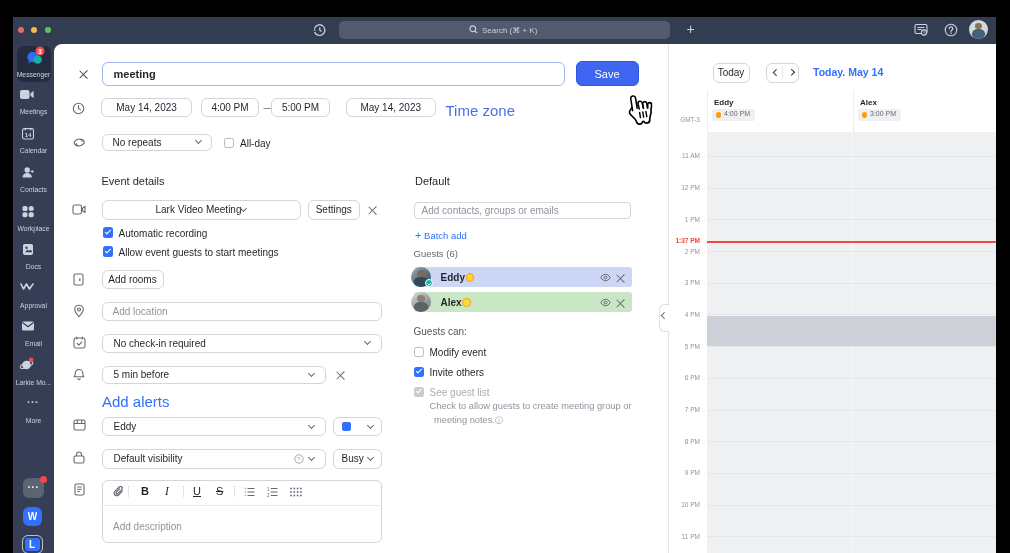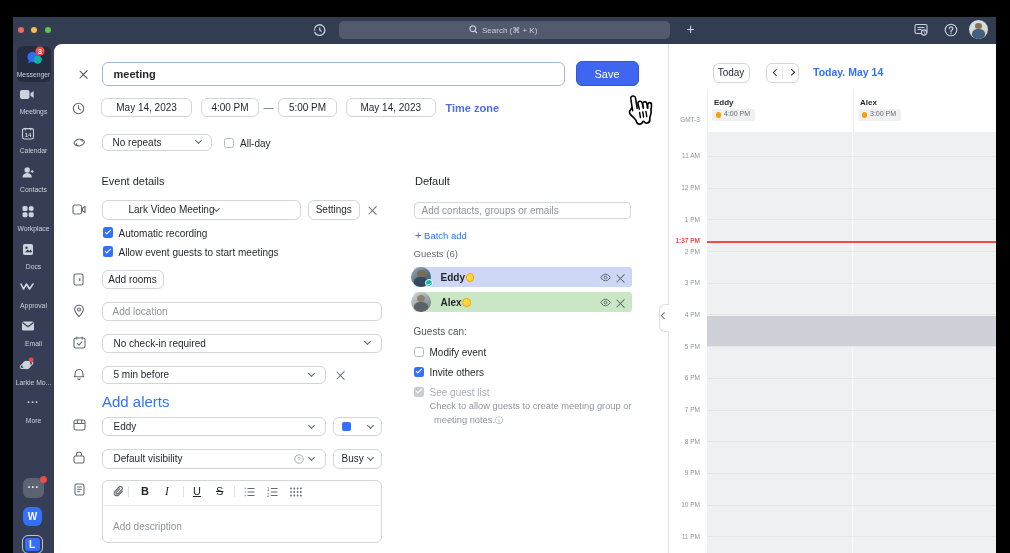--- a/index.html
+++ b/index.html
@@ -132,40 +132,40 @@
 <div class="inp" style="left:101.5px;top:61.5px;width:463px;height:24px;border-color:#a3b4ea;border-width:1.3px;padding-left:11px;font-weight:bold;font-size:11px">meeting</div>
 <div class="a" style="left:575.5px;top:61px;width:63px;height:25px;background:#3e66f0;border:1px solid #2e56e0;border-radius:6px;color:#fff;font-size:11px;text-align:center;line-height:25px">Save</div>
 
 <svg class="a" style="left:72px;top:101.5px" width="13" height="13" viewBox="0 0 13 13" fill="none" stroke="#646a73" stroke-width="1.1">
     <circle cx="6.5" cy="6.5" r="5.2"></circle>
     <path d="M6.5 3.6V6.5l2 1.4" stroke-linecap="round"></path>
   </svg>
 <div class="inp" style="left:100.8px;top:98px;width:91.5px;height:19px;justify-content:center">May 14, 2023</div>
 <div class="inp" style="left:201px;top:98px;width:58px;height:19px;justify-content:center">4:00 PM</div>
 <div class="a gry" style="left:263.5px;top:101.5px;font-size:10px">—</div>
-<div class="inp" style="left:278px;top:98px;width:59px;height:19px;justify-content:center">5:00 PM</div>
+<div class="inp" style="left:271px;top:98px;width:59px;height:19px;justify-content:center">5:00 PM</div>
 <div class="inp" style="left:345.5px;top:98px;width:90.5px;height:19px;justify-content:center">May 14, 2023</div>
-<div class="lbl" style="left:445.5px;top:101.5px;color:#4a6fe8;font-weight:bold;font-size:11px">Time zone</div>
+<div class="lbl" style="left:445.5px;top:101.5px;color:#4a6fe8;font-weight:normal;font-size:15px">Time zone</div>
 
 <svg class="a" style="left:73px;top:137.5px" width="12.5" height="9" viewBox="0 0 12.5 9" fill="none" stroke="#646a73" stroke-width="1.1" stroke-linecap="round">
     <path d="M3.2 7.4 A5 3.1 0 0 1 2.5 2.8 A5 3.1 0 0 1 9.3 1.6 M9.3 1.6 l-1.9.2 M9.3 1.6 l-.2 1.8"></path>
     <path d="M9.3 1.6 A5 3.1 0 0 1 10 6.2 A5 3.1 0 0 1 3.2 7.4 M3.2 7.4 l1.9-.2 M3.2 7.4 l.2-1.8"></path>
   </svg>
 <div class="inp" style="left:101.5px;top:133.5px;width:110px;height:17.5px;padding:0 10px;justify-content:space-between">No repeats<span class="cv"></span></div>
 <div class="cb cbu" style="left:223.5px;top:137.5px"></div>
 <div class="lbl" style="left:240px;top:137.5px">All-day</div>
 
 <div class="lbl" style="left:101.5px;top:175px;font-size:11px">Event details</div>
 <div class="lbl" style="left:415px;top:175px;font-size:11px">Default</div>
 
 <svg class="a" style="left:72px;top:204px" width="14" height="11" viewBox="0 0 14 11" fill="none" stroke="#646a73" stroke-width="1.1">
     <rect x="1" y="1" width="8.5" height="9" rx="1.8"></rect>
     <path d="M10.5 4.2 13 2.4v6.2l-2.5-1.8z" stroke-linejoin="round"></path>
   </svg>
-<div class="inp" style="left:101.5px;top:200px;width:199px;height:19.5px;padding:0 26px;justify-content:flex-start">Lark Video Meeting<span class="cv"></span></div>
+<div class="inp" style="left:101.5px;top:200px;width:199px;height:19.5px;padding:0 26px;justify-content:center">Lark Video Meeting<span class="cv"></span></div>
 <div class="inp" style="left:308px;top:200px;width:51.5px;height:19.5px;justify-content:center">Settings</div>
 <div class="x1" style="left:366.5px;top:204.5px"></div>
 
 <div class="cb cbc" style="left:102.5px;top:227px">
     <span class="chk"></span>
   </div>
 <div class="lbl" style="left:118.5px;top:227.5px">Automatic recording</div>
 <div class="cb cbc" style="left:102.5px;top:246px">
     <span class="chk"></span>
   </div>

